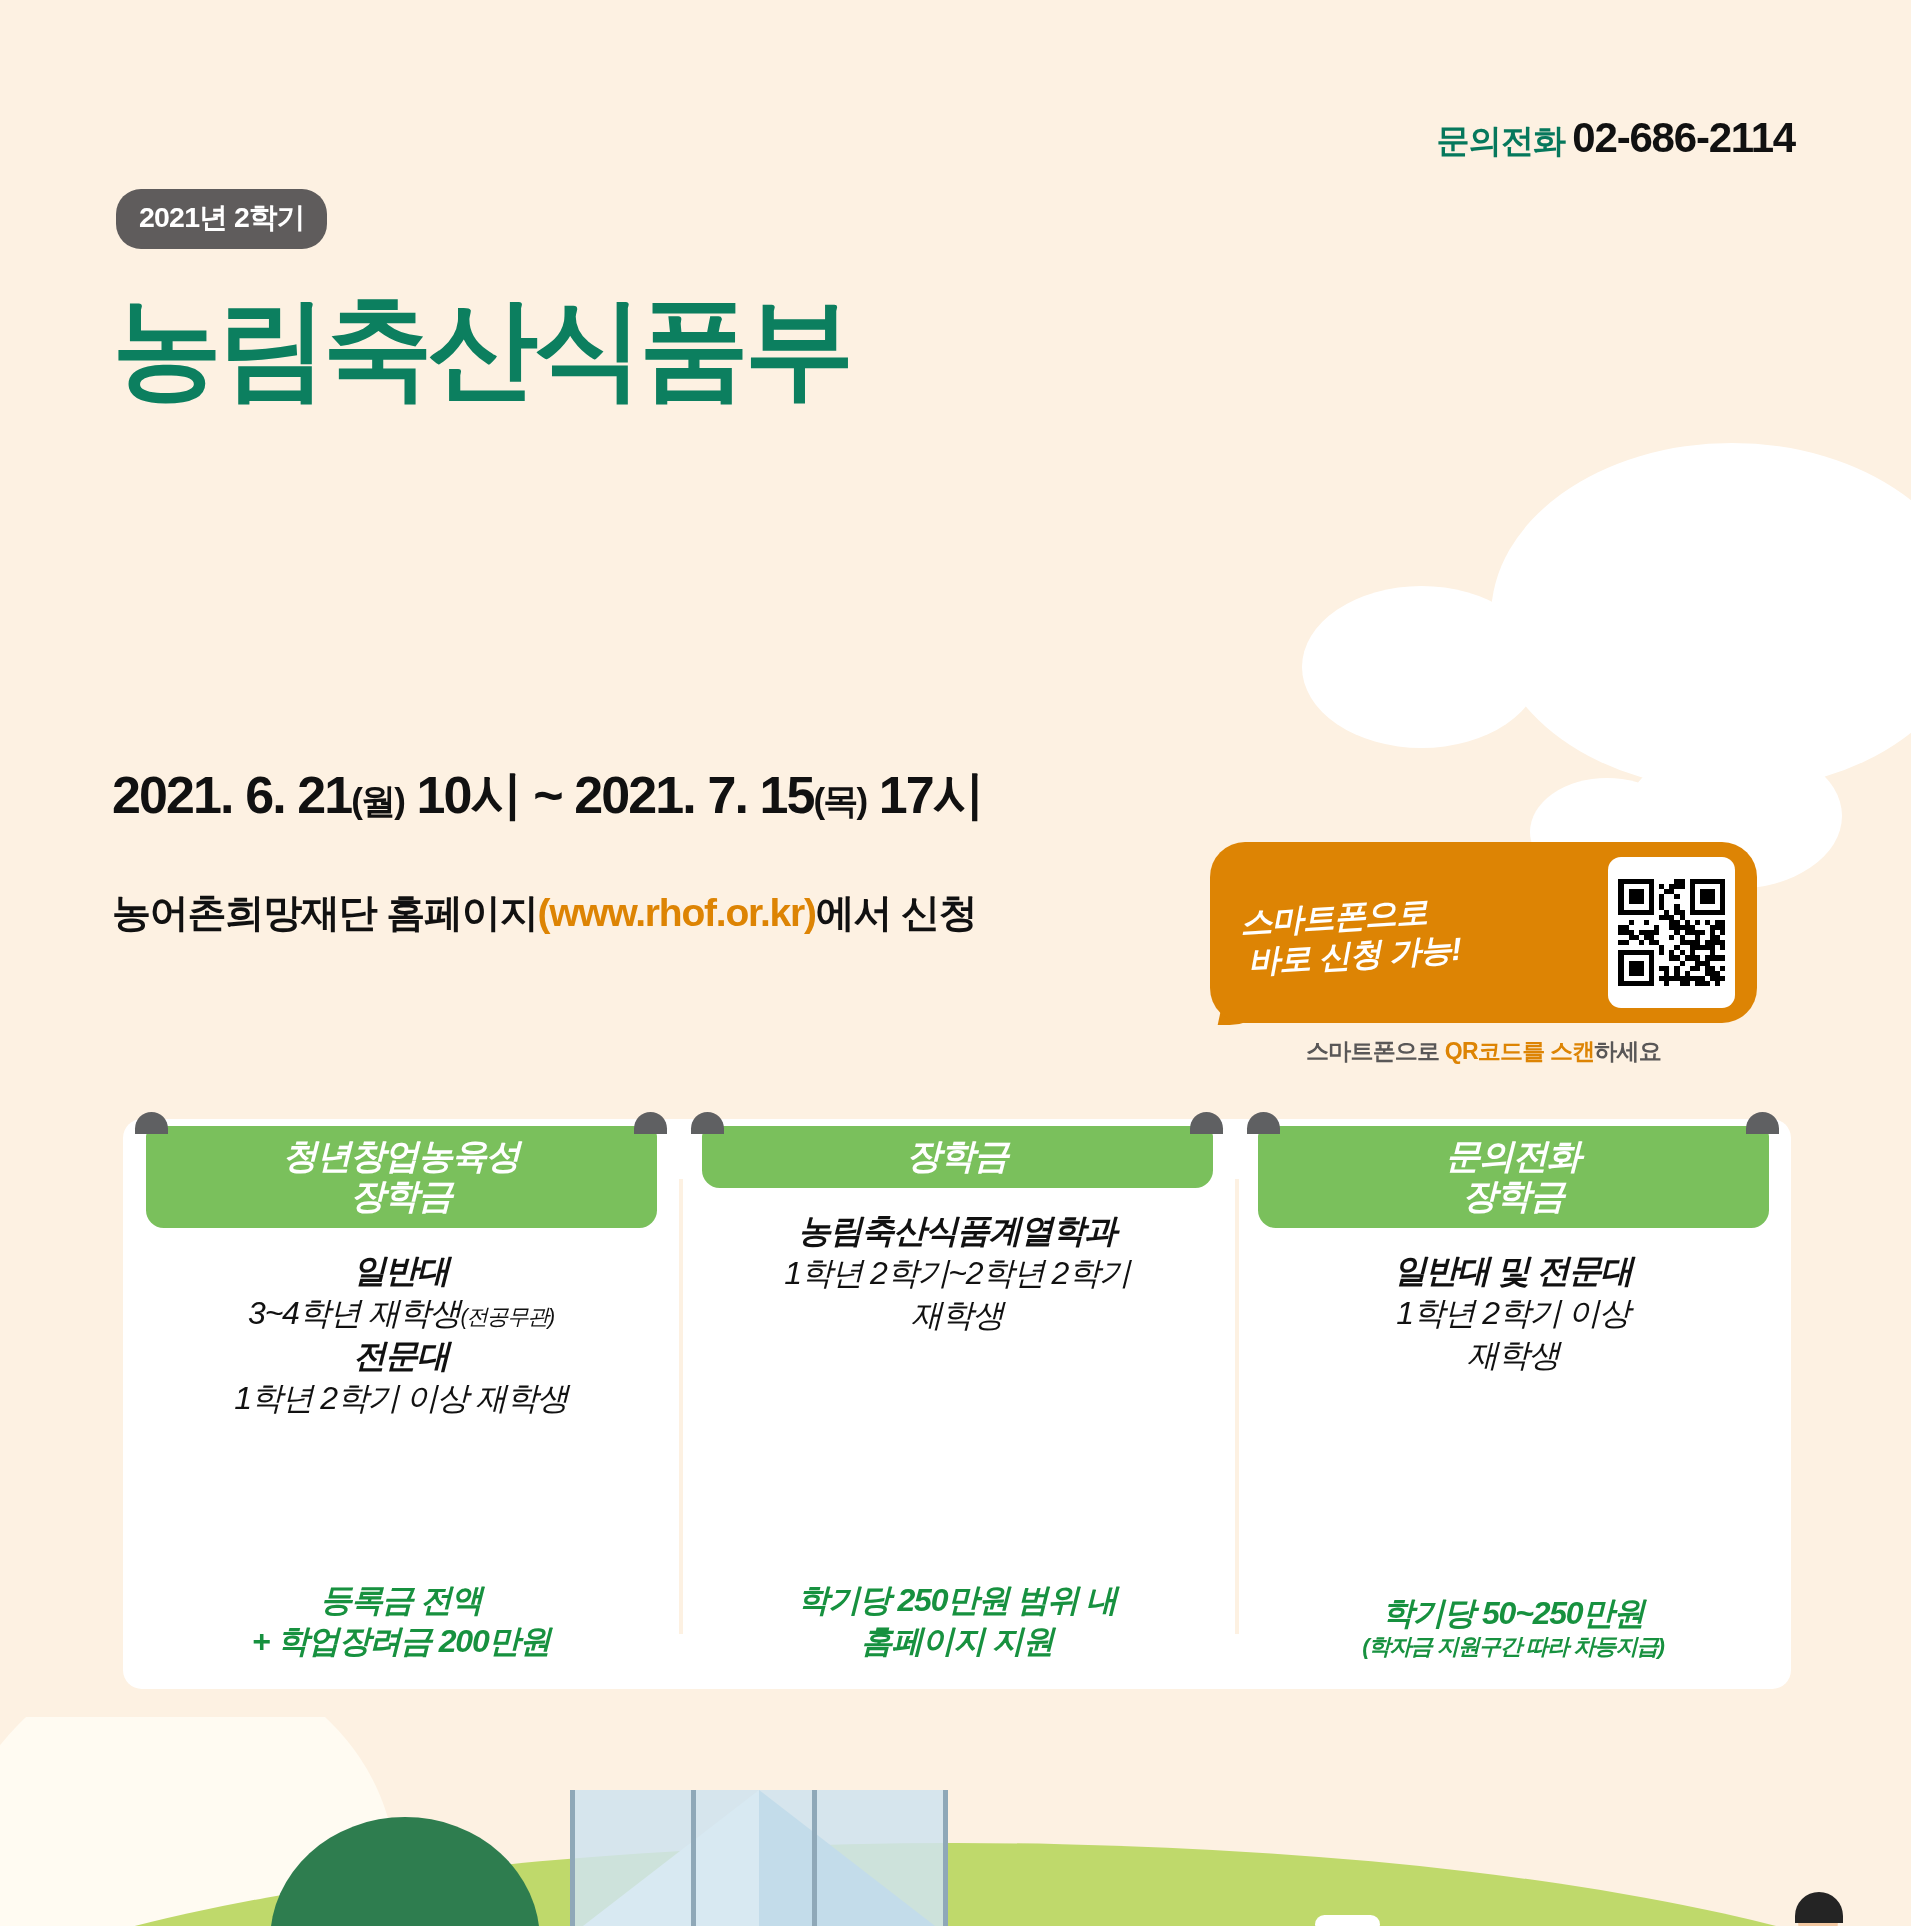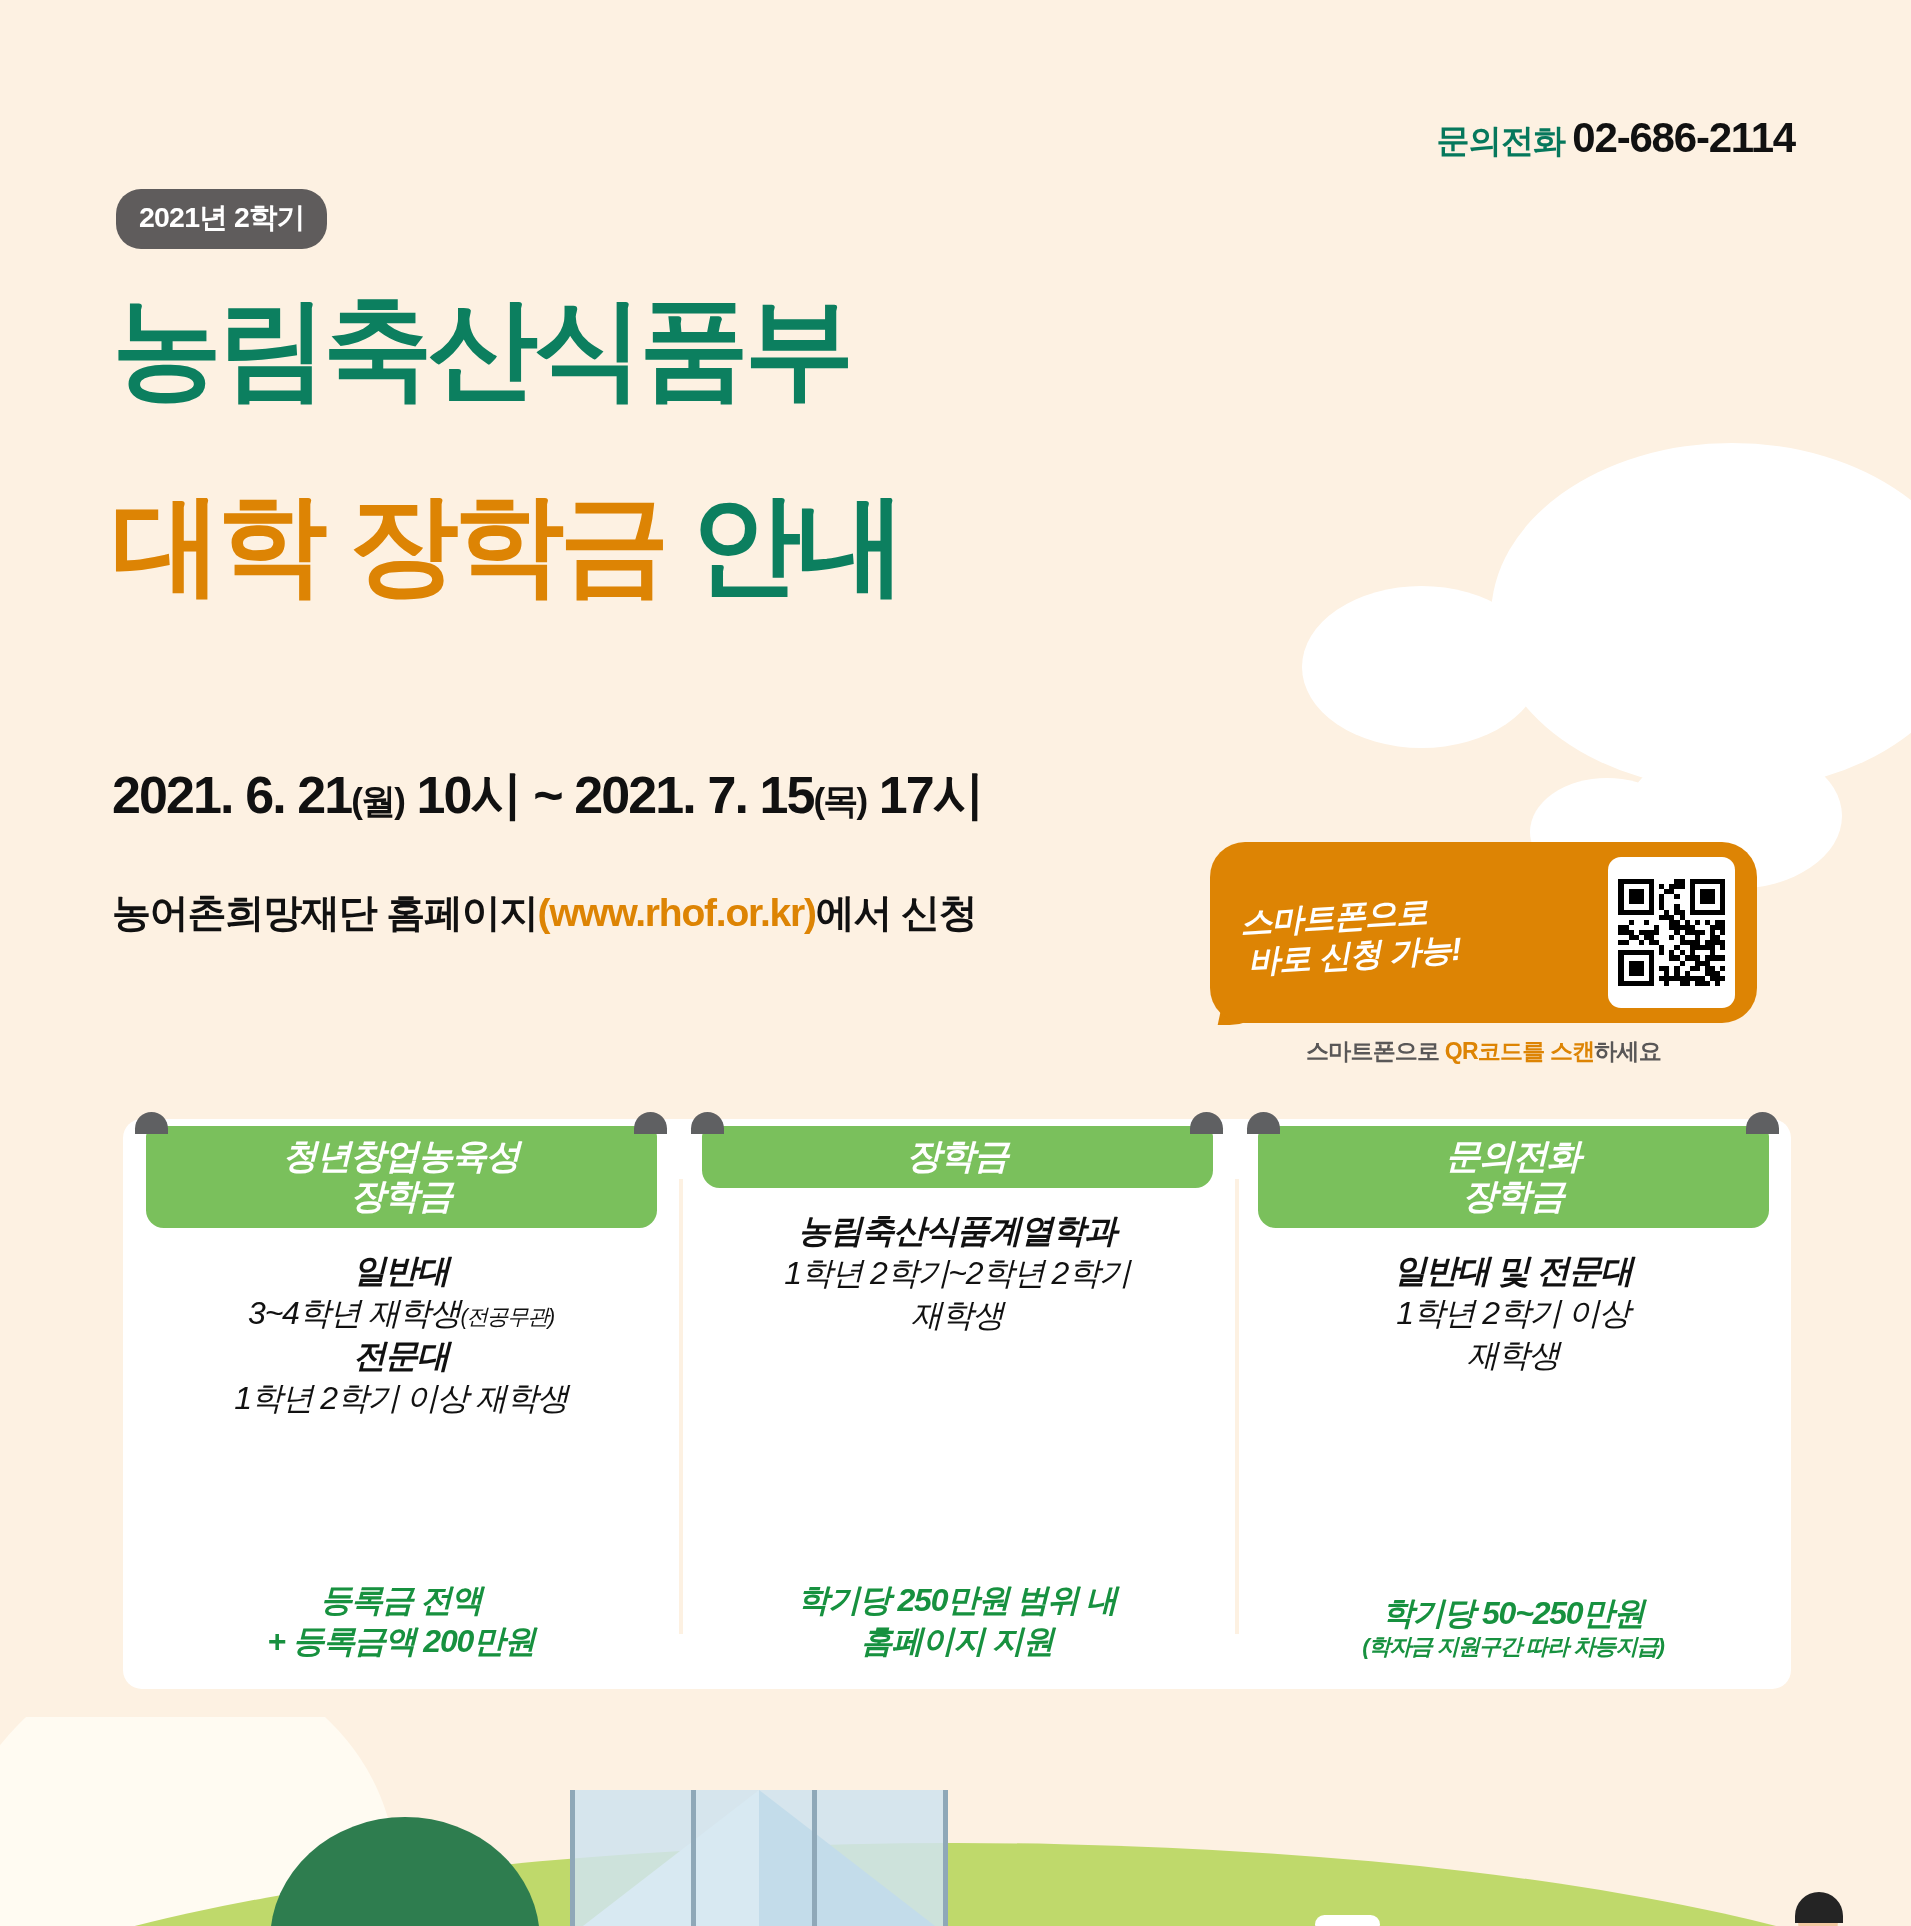--- a/index.html
+++ b/index.html
@@ -115,25 +115,20 @@
   <div class="cloud cloud-b2"></div>
 
   <div class="phone-line">
     <span class="phone-label">문의전화</span>
     <span class="phone-num">02-686-2114</span>
   </div>
 
   <div class="badge">2021년 2학기</div>
 
   <div class="title1">농림축산식품부</div>
-  <div class="title2">
-    <span class="or">대학 장학금</span>
-    <span> </span>
-    <span class="gr">안내</span>
-  </div>
 
   <div class="dateline">
     <span>2021. 6. 21</span><span class="sm">(월)</span>
     <span>10시</span>
     <span>~</span>
     <span>2021. 7. 15</span><span class="sm">(목)</span>
     <span>17시</span>
   </div>
 
   <div class="urlline">
@@ -606,21 +601,21 @@
           <div>장학금</div>
         </div>
         <div class="cbody">
           <span class="b">일반대</span>
           <span class="n">3~4학년 재학생<span class="tiny">(전공무관)</span></span>
           <span class="b">전문대</span>
           <span class="n">1학년 2학기 이상 재학생</span>
         </div>
         <div class="camt">
           <div>등록금 전액</div>
-          <div>+ 등록금액 200만원</div>
+          <div>+ 학업장려금 200만원</div>
         </div>
       </div>
       <div class="card">
         <div class="pin l"></div>
         <div class="pin r"></div>
         <div class="chead">
           <div>장학금</div>
         </div>
         <div class="cbody">
           <span class="b">농림축산식품계열학과</span>

